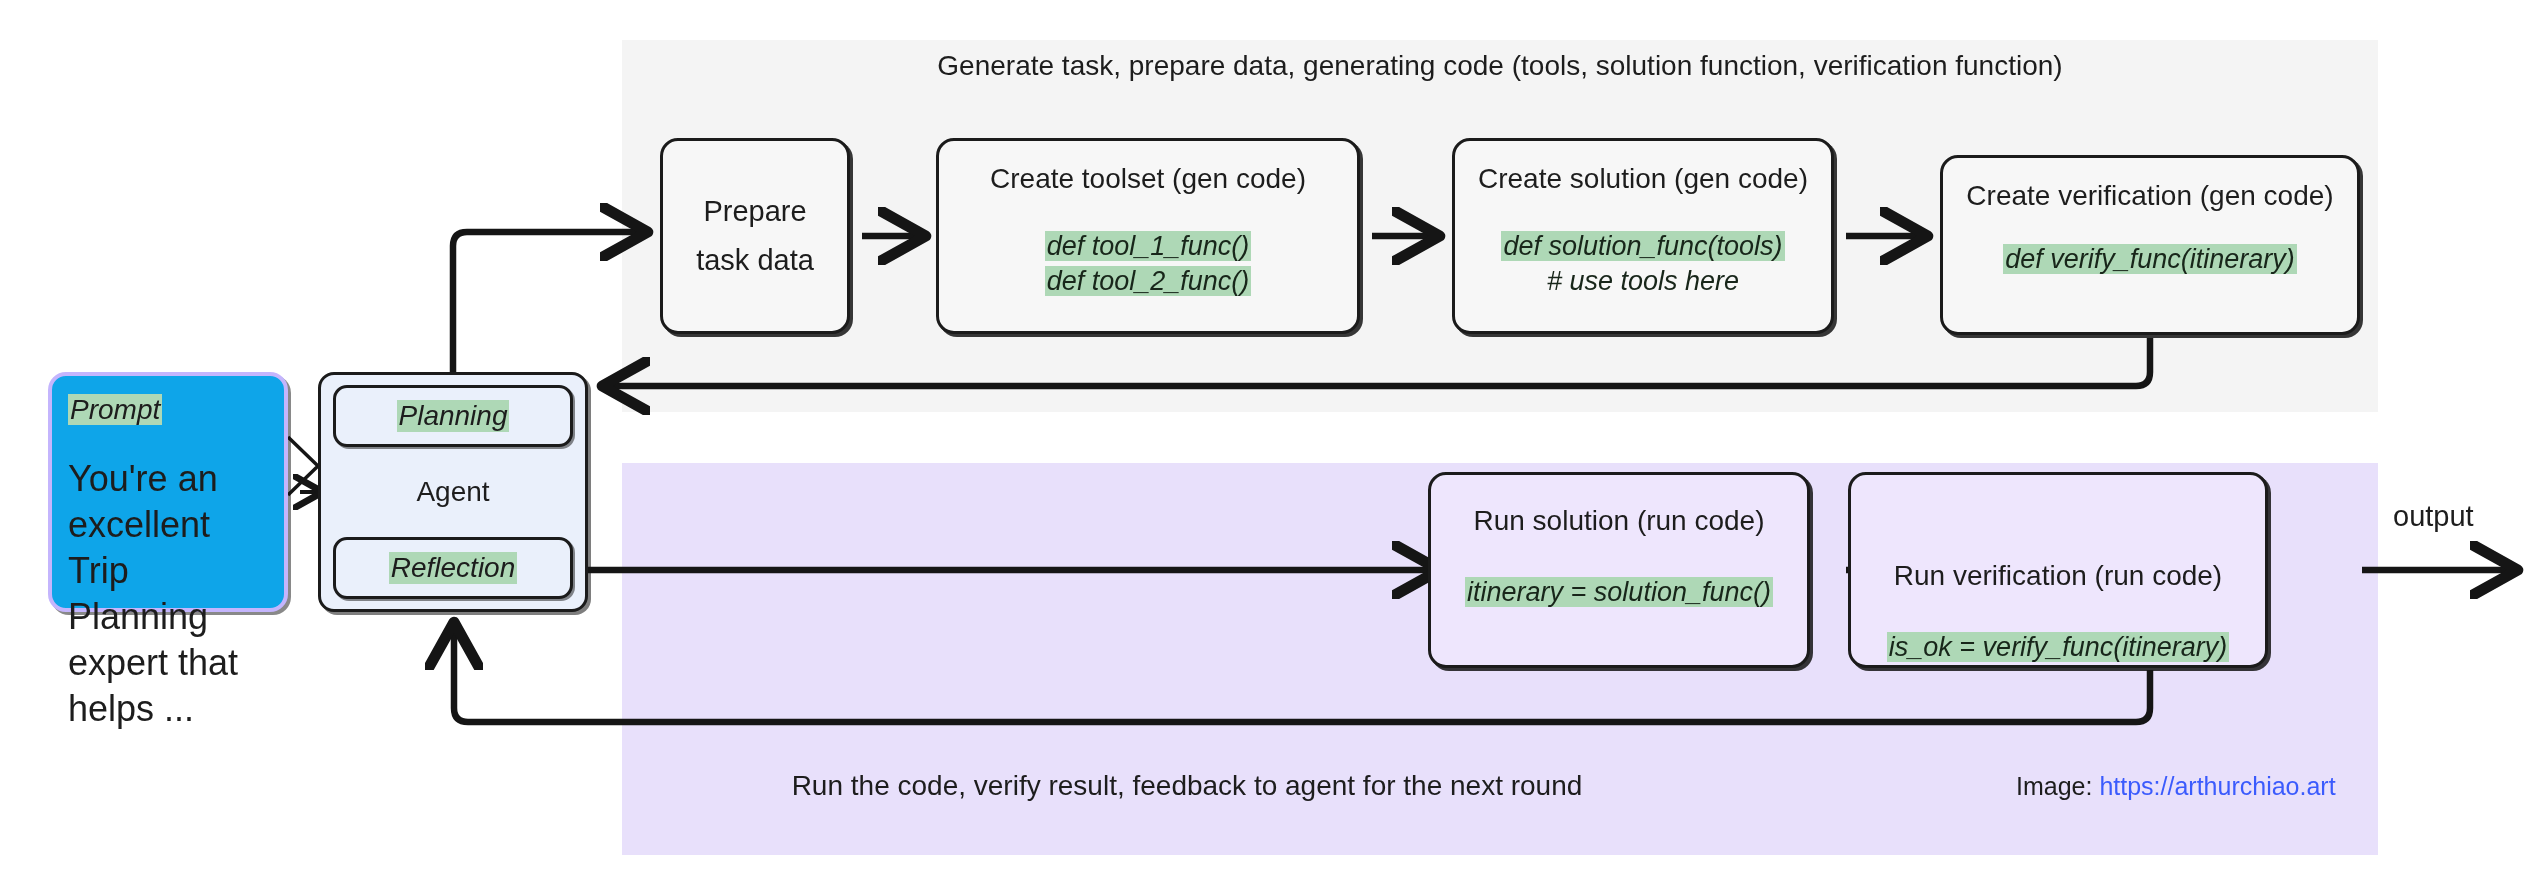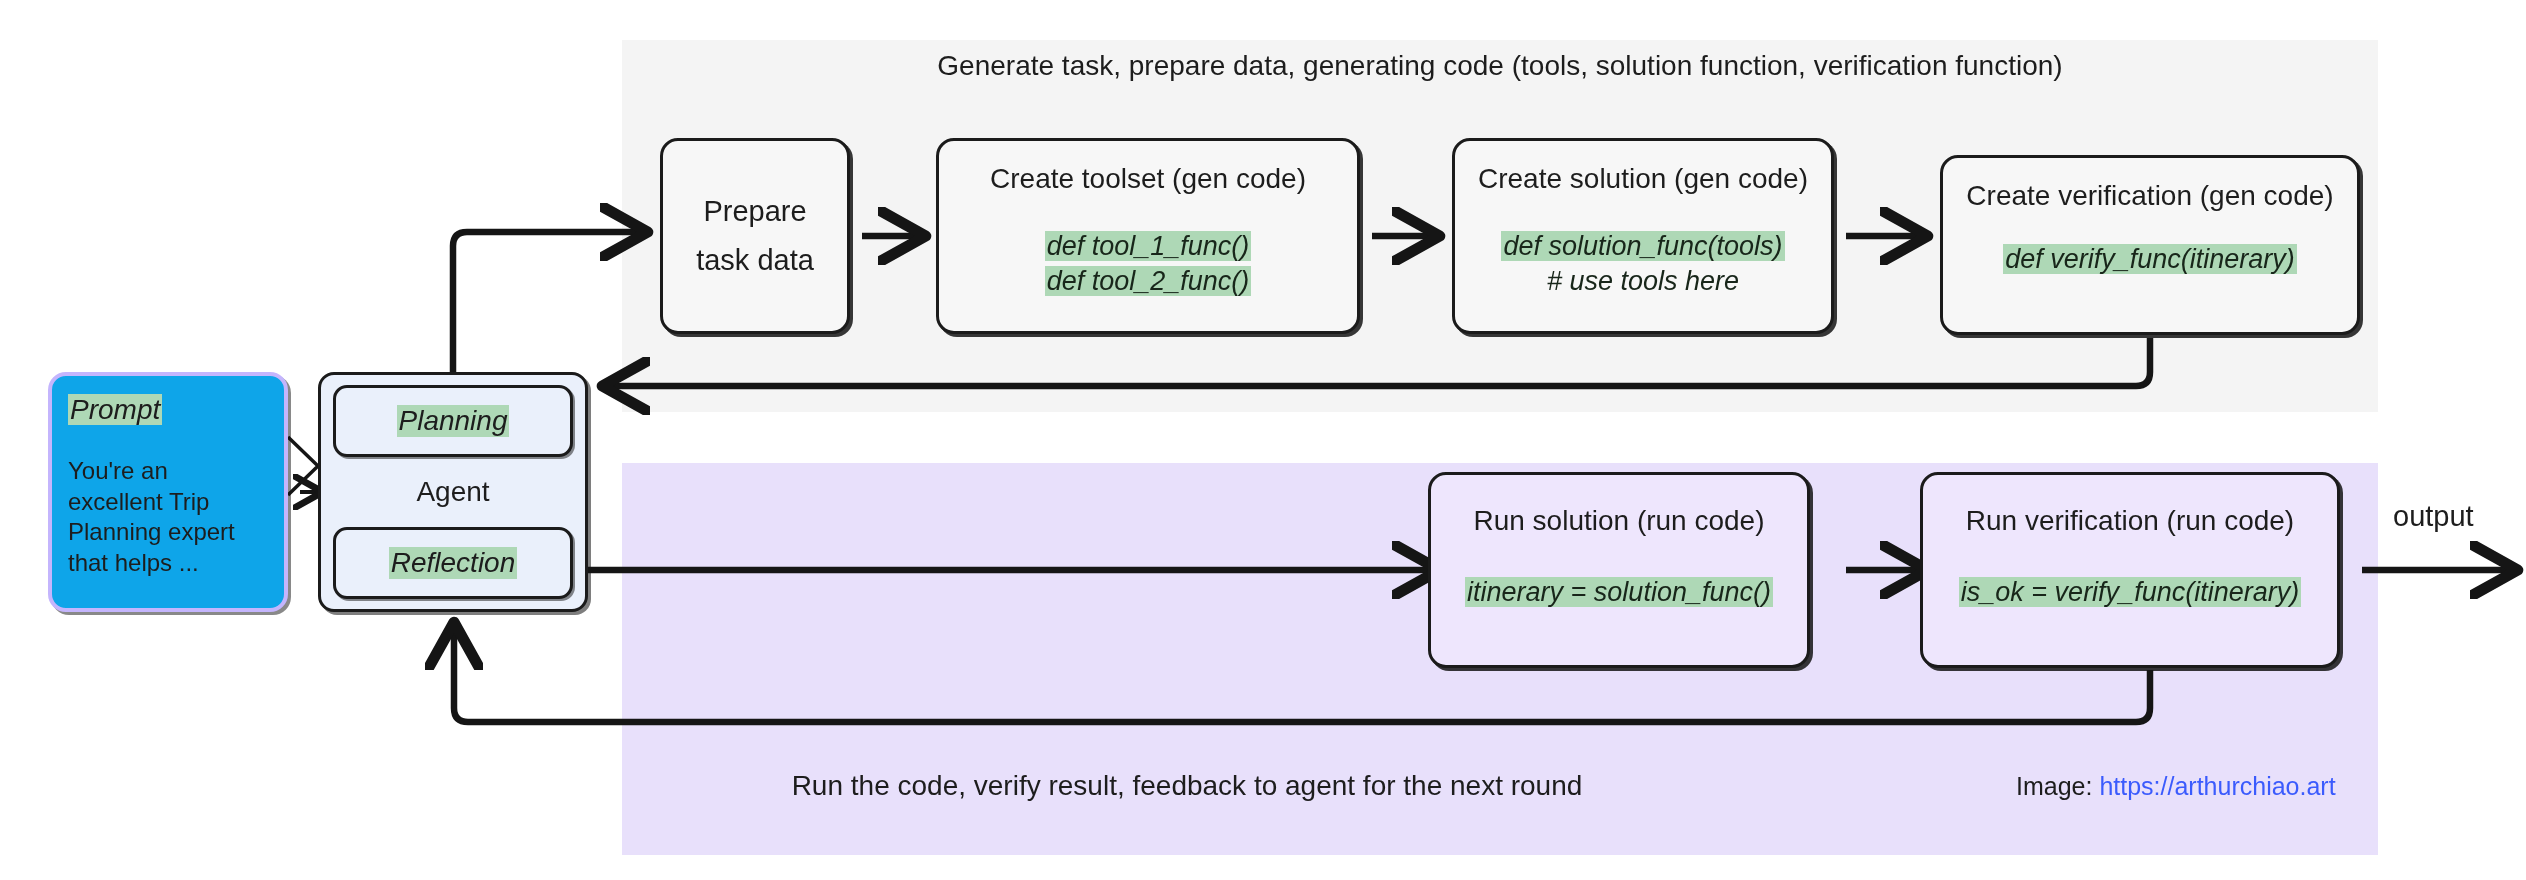--- a/index.html
+++ b/index.html
@@ -24,35 +24,35 @@
   #prepare-node .title{font-size:29px;text-align:center;}
   #toolset-node{left:936px;top:138px;width:424px;height:196px;padding-top:22px;}
   #toolset-node .code{margin-top:34px;}
   #solution-node{left:1452px;top:138px;width:382px;height:196px;padding-top:22px;}
   #solution-node .code{margin-top:34px;}
   #verification-node{left:1940px;top:155px;width:420px;height:180px;padding-top:22px;}
   #verification-node .code{margin-top:30px;}
   
   #run-solution-node{left:1428px;top:472px;width:382px;height:196px;padding-top:30px;}
   #run-solution-node .code{margin-top:38px;}
-  #run-verification-node{left:1920px;top:472px;width:420px;height:196px;padding-top:30px;}
+  #run-verification-node{left:1848px;top:472px;width:420px;height:196px;padding-top:30px;justify-content:flex-end;}
   #run-verification-node .code{margin-top:38px;}
   #run-solution-node, #run-verification-node{background:#eee6fd;}
   
   #prompt-node{left:48px;top:372px;width:240px;height:240px;border:4px solid #c4b5fd;border-radius:18px;
                background:#0ea5e9;box-sizing:border-box;position:absolute;padding:18px 16px 0 16px;
                box-shadow:3px 3px 0 rgba(20,20,20,.5);}
   #prompt-node .plabel{font-size:28px;color:#1d1d1d;}
-  #prompt-node .ptext{margin-top:30px;font-size:24px;color:#1d1d1d;line-height:1.28;}
+  #prompt-node .ptext{margin-top:30px;font-size:36px;color:#1d1d1d;line-height:1.28;}
   
   #agent-node{left:318px;top:372px;width:270px;height:240px;box-sizing:border-box;
               border:3px solid #1b1b1b;border-radius:16px;background:#eaf0fb;position:absolute;
               display:flex;flex-direction:column;align-items:center;justify-content:space-between;
               padding:10px 12px;box-shadow:3px 3px 0 rgba(20,20,20,.55);}
-  .subnode{box-sizing:border-box;width:100%;height:72px;border:3px solid #1b1b1b;border-radius:14px;
+  .subnode{box-sizing:border-box;width:100%;height:62px;border:3px solid #1b1b1b;border-radius:14px;
            background:#eaf0fb;display:flex;align-items:center;justify-content:center;
            font-size:28px;color:#1d1d1d;box-shadow:2px 2px 0 rgba(20,20,20,.5);}
   #agent-label{font-size:28px;color:#1d1d1d;}
   #output-label{position:absolute;left:2393px;top:500px;font-size:29px;color:#1d1d1d;white-space:nowrap;}
   svg#wires{position:absolute;left:0;top:0;width:2526px;height:880px;overflow:visible;}
 </style>
 </head>
 <body>
 
 <div id="stage">

